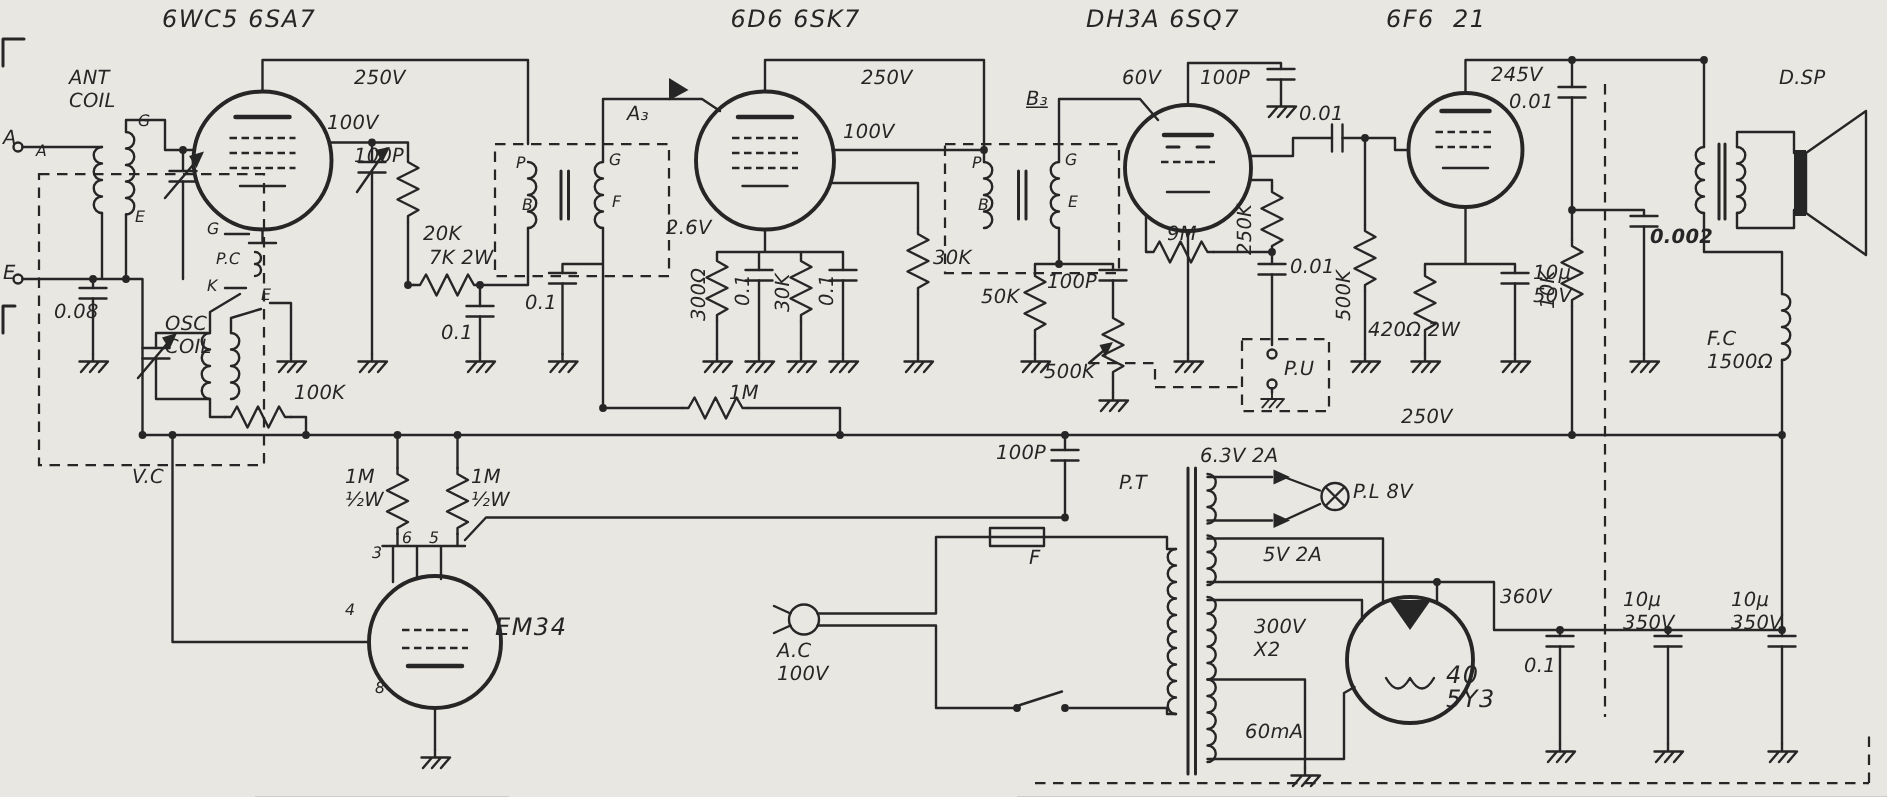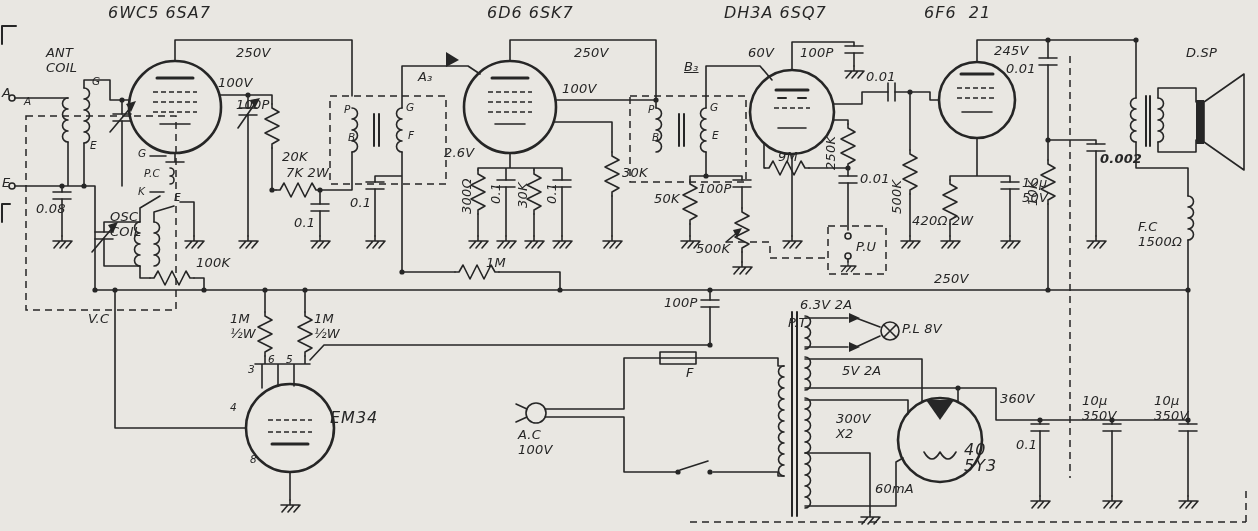--- a/index.html
+++ b/index.html
@@ -356,27 +356,27 @@
       <div class="lbl" style="left: 314px; top: 312px;">1M
 ½W</div>
       <div class="lbl small" style="left: 248px; top: 364px;">3</div>
       <div class="lbl small" style="left: 268px; top: 354px;">6</div>
       <div class="lbl small" style="left: 286px; top: 354px;">5</div>
       <div class="lbl small" style="left: 230px; top: 402px;">4</div>
       <div class="lbl small" style="left: 250px; top: 454px;">8</div>
       <div class="lbl" style="left: 518px; top: 428px; font-style: italic;">A.C
 100V</div>
       <div class="lbl" style="left: 686px; top: 366px;">F</div>
-      <div class="lbl" style="left: 788px; top: 316px;">P.T</div>
+      <div class="lbl" style="left: 746px; top: 316px;">P.T</div>
       <div class="lbl" style="left: 800px; top: 298px; text-align: center;">6.3V 2A</div>
       <div class="lbl" style="left: 902px; top: 322px;">P.L 8V</div>
       <div class="lbl" style="left: 842px; top: 364px;">5V 2A</div>
       <div class="lbl" style="left: 1000px; top: 392px;">360V</div>
       <div class="lbl" style="left: 836px; top: 412px;">300V
 X2</div>
-      <div class="lbl" style="left: 830px; top: 482px; margin-left: 45px;">60mA</div>
+      <div class="lbl" style="left: 830px; top: 482px;">60mA</div>
       <div class="lbl" style="left: 1016px; top: 438px;">0.1</div>
       <div class="lbl" style="left: 1082px; top: 394px;">10μ
 350V</div>
       <div class="lbl" style="left: 1154px; top: 394px;">10μ
 350V</div>
     </div>
 </div>
 
 </body></html>

